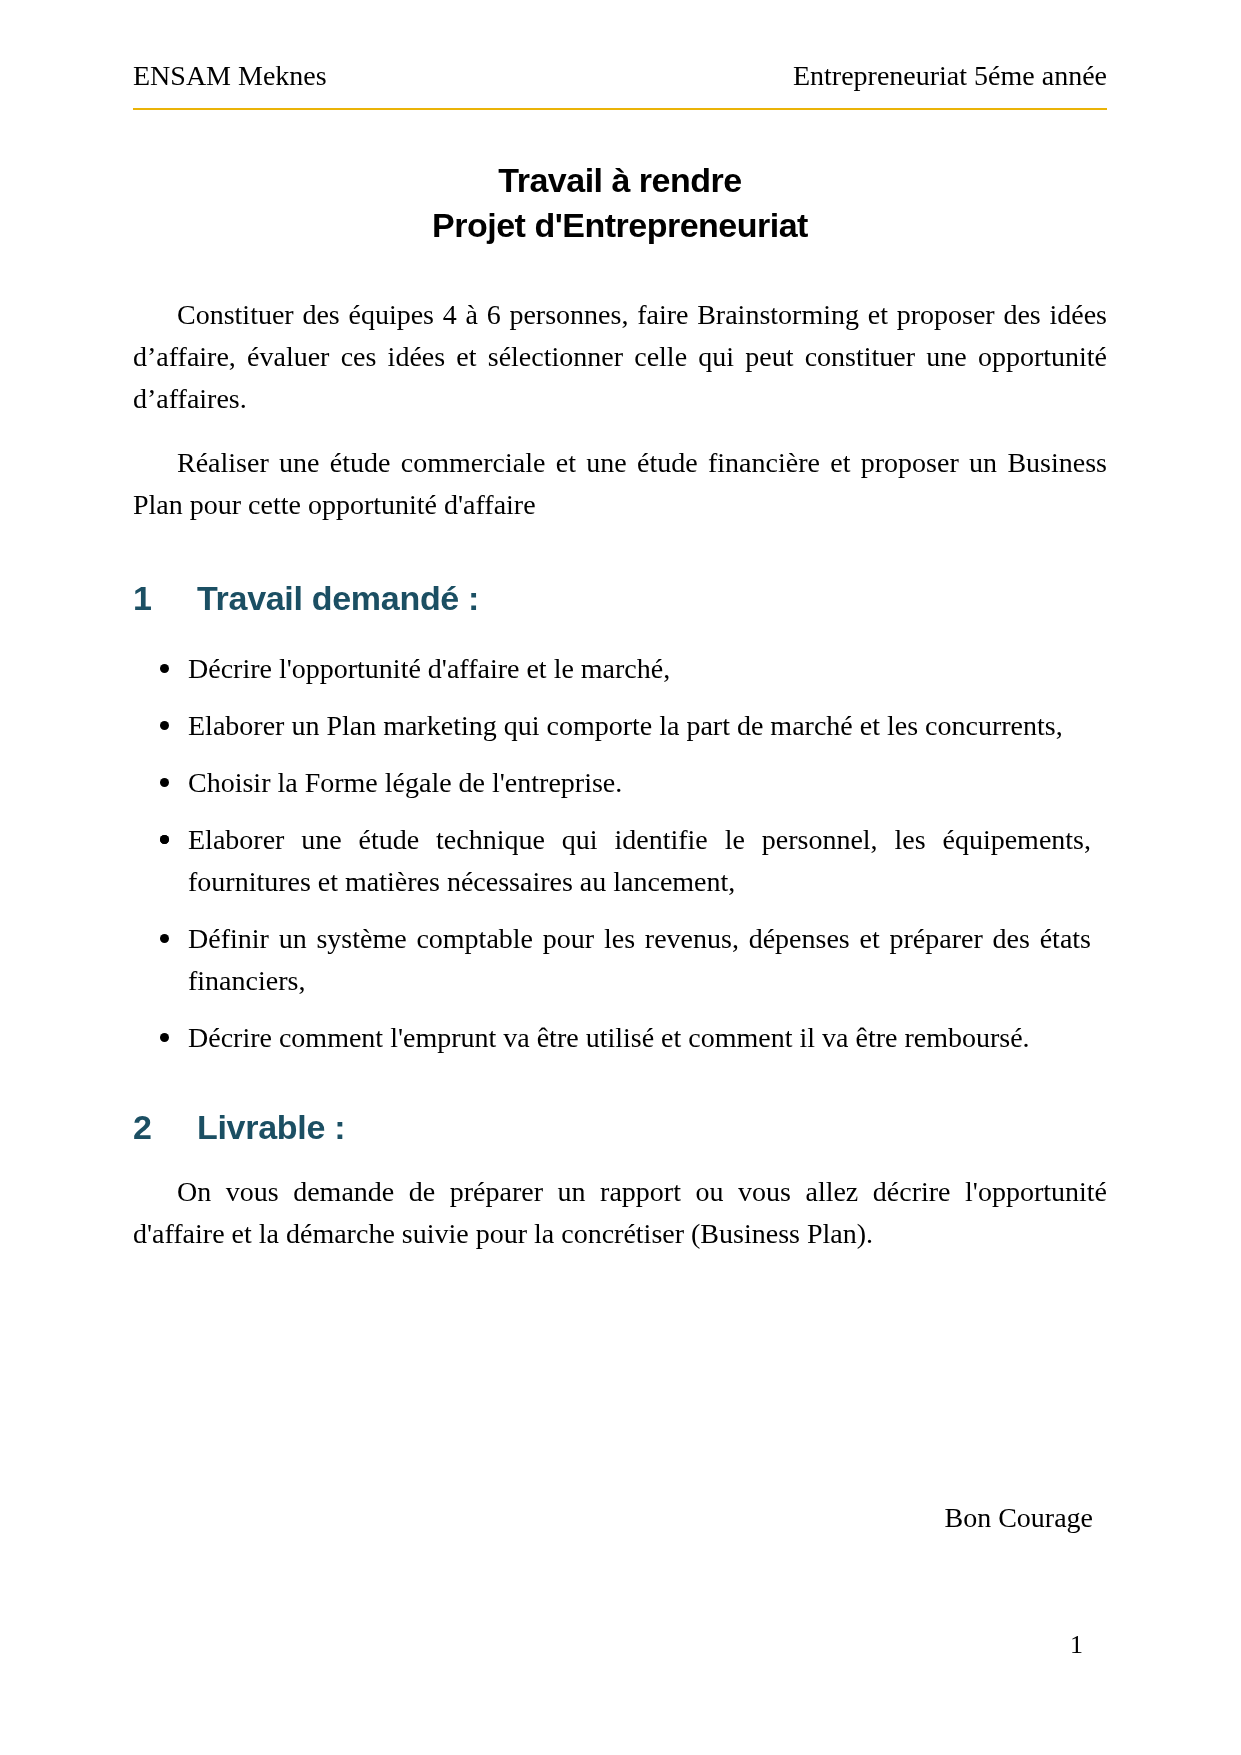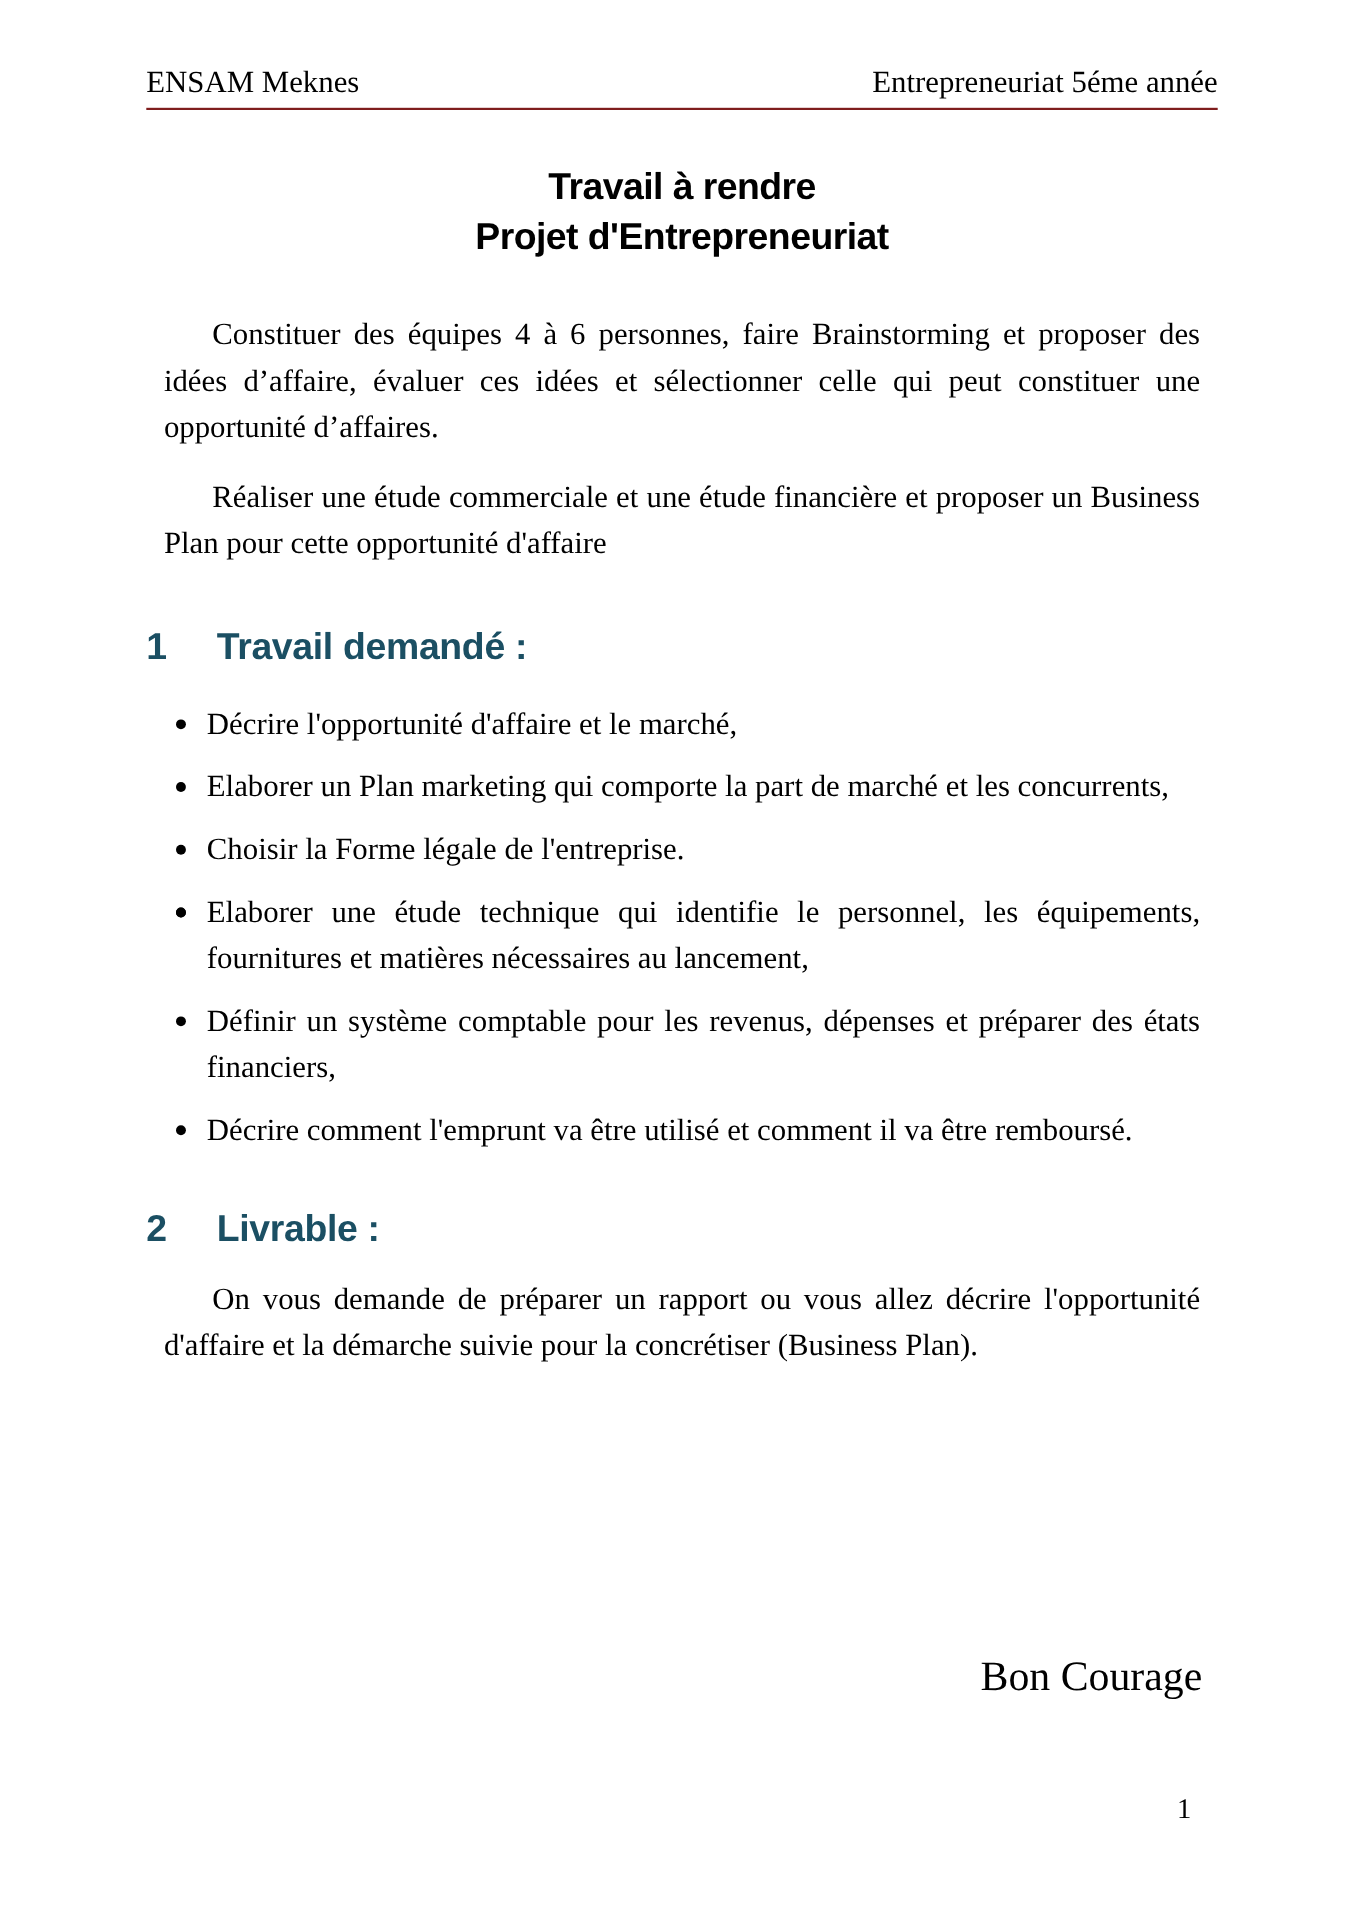--- a/index.html
+++ b/index.html
@@ -20,41 +20,41 @@
   }
   .content {
     padding: 58px 134px 0 133px;
   }
 
   
   .doc-header {
     display: flex;
     justify-content: space-between;
     align-items: center;
-    border-bottom: 2px solid #7f1d1d;
-    padding-bottom: 4px;
+    border-bottom: 2px solid #eab308;
+    padding-bottom: 14px;
     font-size: 28px;
     line-height: 36px;
   }
 
   
   .doc-title {
     margin-top: 48px;
     text-align: center;
     font-family: "Liberation Sans", sans-serif;
     font-weight: bold;
     font-size: 34px;
     line-height: 45px;
     letter-spacing: -0.5px;
     color: #000000;
   }
 
   
   p.body-par {
-    margin: 16px;
+    margin: 0;
     text-align: justify;
     text-indent: 44px;
     line-height: 42px;
   }
   p.par-1 { margin-top: 46px; }
   p.par-2 { margin-top: 22px; }
   p.par-3 { margin-top: 20px; }
 
   
   .section-heading {
@@ -99,21 +99,21 @@
     height: 9px;
     border-radius: 50%;
     background: #000000;
   }
 
   
   .closing {
     position: absolute;
     top: 1502px;
     right: 148px;
-    font-size: 38px;
+    font-size: 28px;
   }
   .page-number {
     position: absolute;
     top: 1630px;
     right: 158px;
     font-size: 26px;
   }
 </style>
 </head>
 <body>

